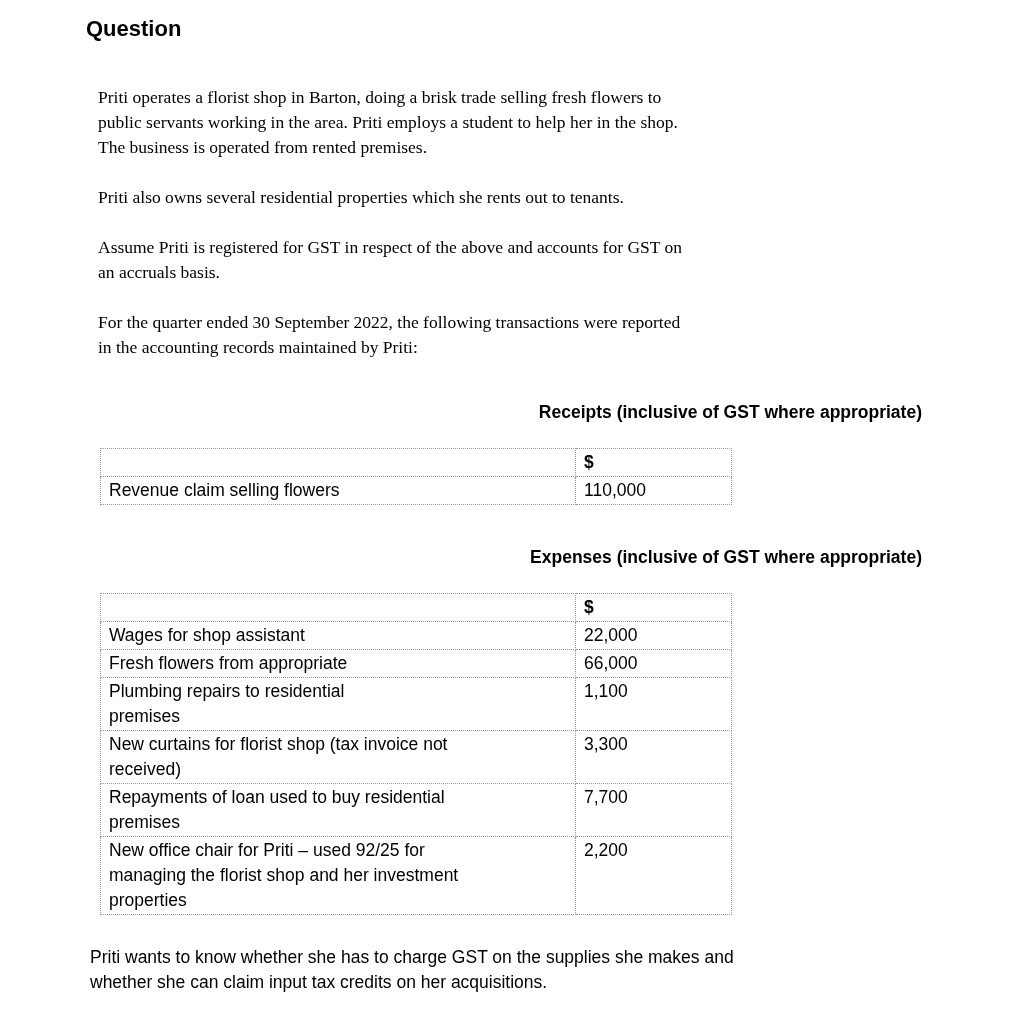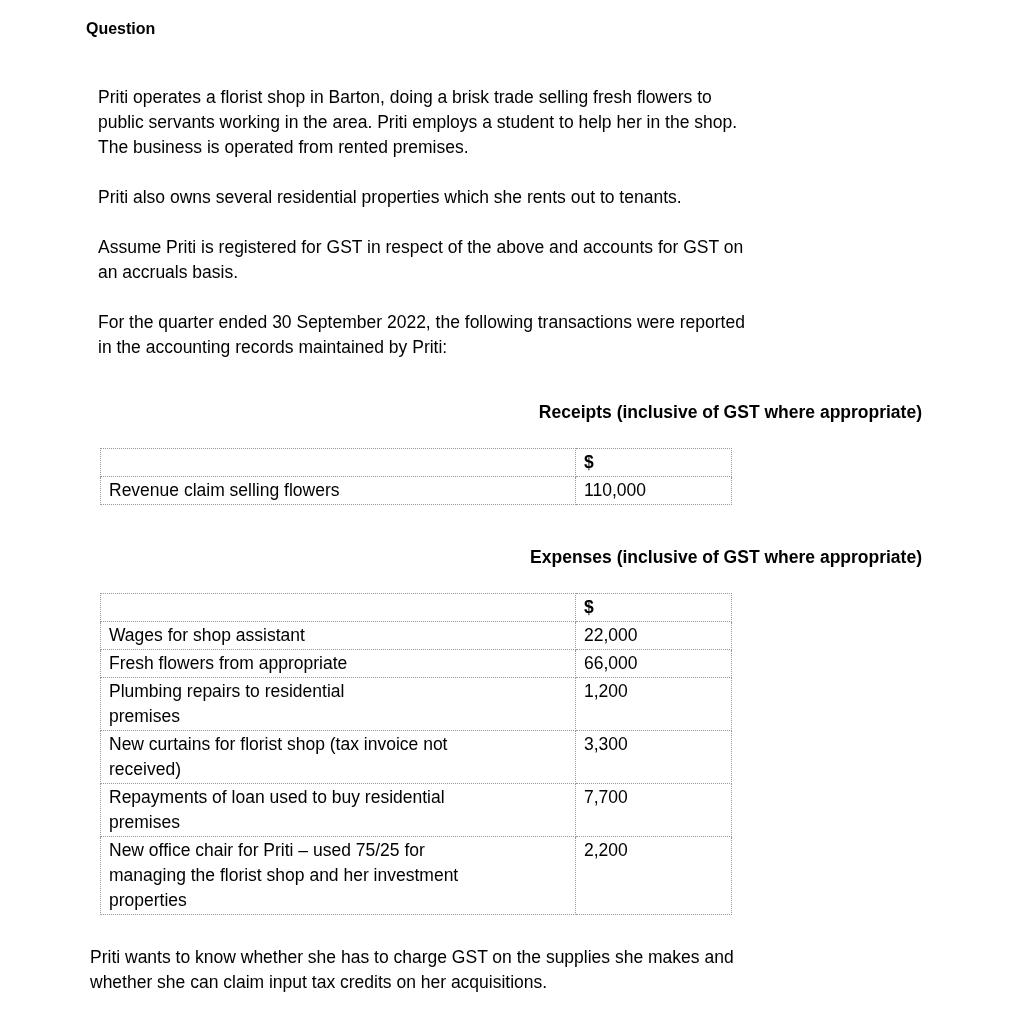--- a/index.html
+++ b/index.html
@@ -9,26 +9,27 @@
     min-height: 1024px;
     background: #ffffff;
     color: #000000;
     font-family: "Liberation Sans", sans-serif;
     font-size: 17.5px;
     line-height: 25px;
     padding: 16px 100px 40px 98px;
   }
   .q-title {
     font-weight: bold;
-    font-size: 16px;
+    font-size: 22px;
     margin: 0 0 44px -12px;
   }
   .para {
     margin: 0 0 25px 0;
     white-space: pre-line;
+    font-family: Liberation Serif, serif;
   }
   .section-heading {
     font-weight: bold;
     margin: 40px 0 23px 0;
     text-align: right;
   }
   table.money-table {
     border-collapse: collapse;
     width: 632px;
     margin: 0 0 30px 2px;
@@ -96,34 +97,34 @@
       <td class="label-col">Wages for shop assistant</td>
       <td class="amount-col">22,000</td>
     </tr>
     <tr>
       <td class="label-col">Fresh flowers from appropriate</td>
       <td class="amount-col">66,000</td>
     </tr>
     <tr>
       <td class="label-col">Plumbing repairs to residential
 premises</td>
-      <td class="amount-col">1,200</td>
+      <td class="amount-col">1,100</td>
     </tr>
     <tr>
       <td class="label-col">New curtains for florist shop (tax invoice not
 received)</td>
       <td class="amount-col">3,300</td>
     </tr>
     <tr>
       <td class="label-col">Repayments of loan used to buy residential
 premises</td>
       <td class="amount-col">7,700</td>
     </tr>
     <tr>
-      <td class="label-col">New office chair for Priti – used 75/25 for
+      <td class="label-col">New office chair for Priti – used 92/25 for
 managing the florist shop and her investment
 properties</td>
       <td class="amount-col">2,200</td>
     </tr>
   </tbody>
     </table>
 
   <p class="closing">Priti wants to know whether she has to charge GST on the supplies she makes and
 whether she can claim input tax credits on her acquisitions.</p>
 

